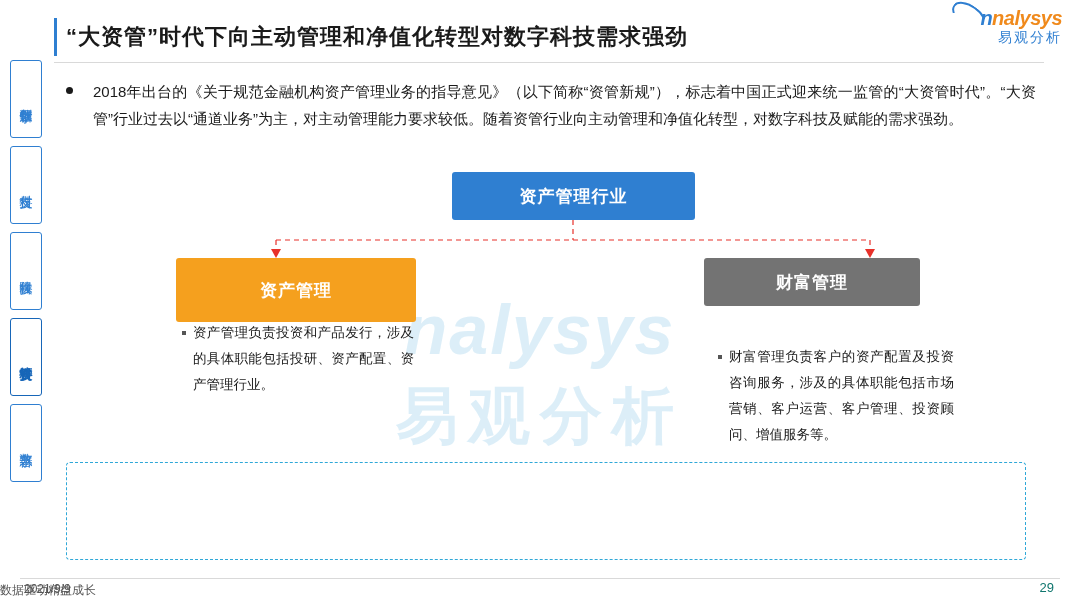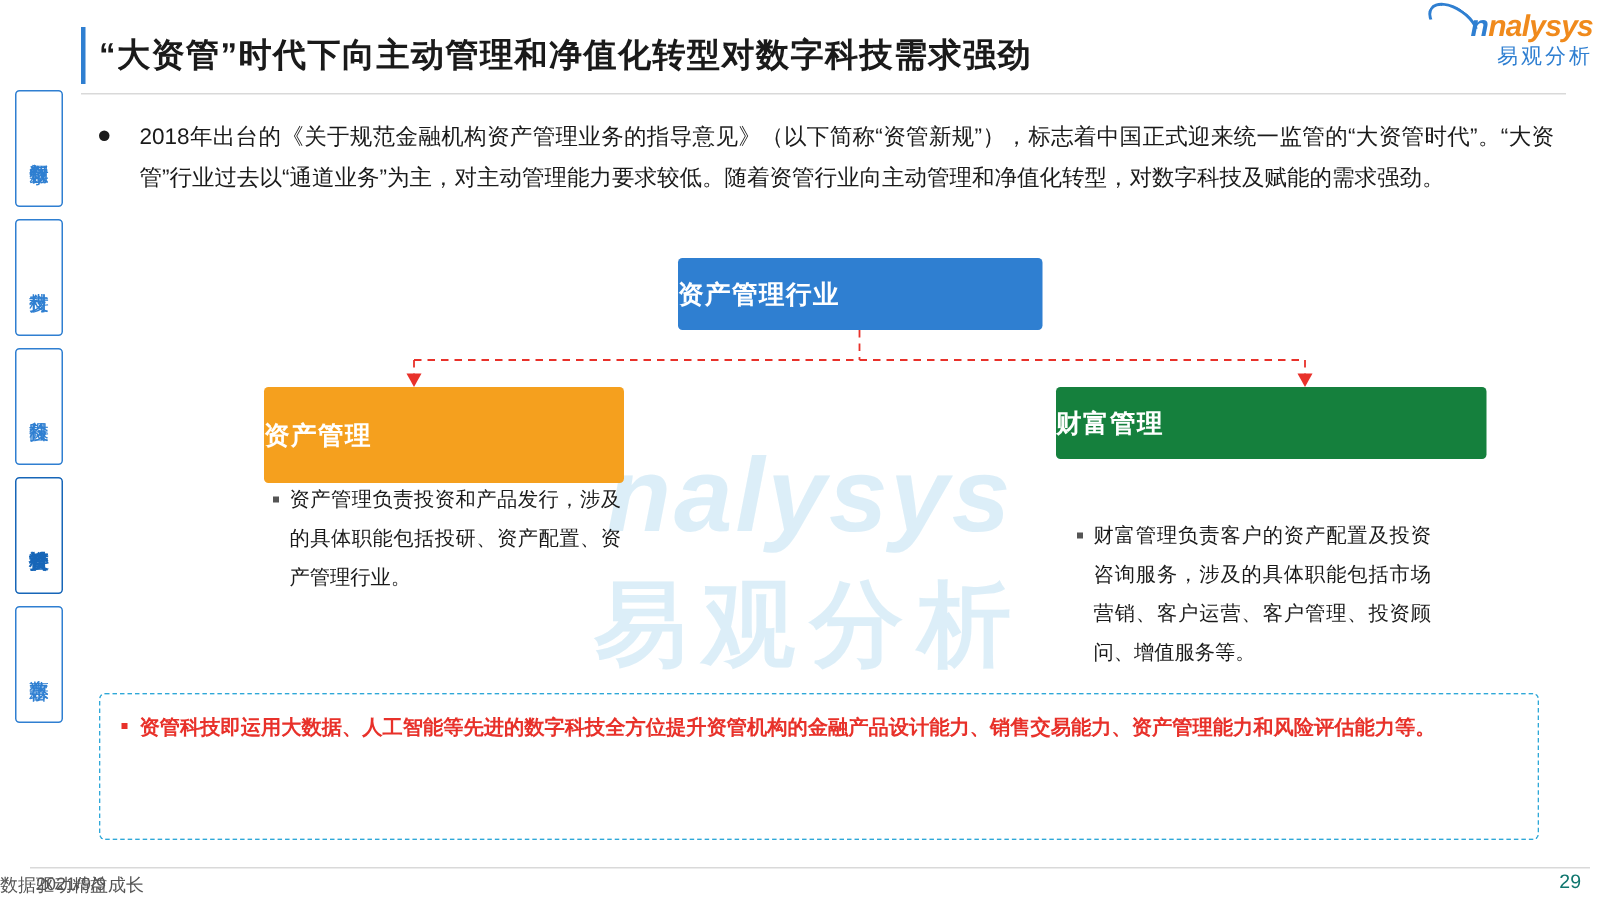--- a/index.html
+++ b/index.html
@@ -167,40 +167,41 @@
   }
 
   
   .diagram { position: absolute; left: 0; top: 0; width: 1080px; height: 608px; z-index: 2; pointer-events: none; }
 
   .box {
     position: absolute;
     box-sizing: border-box;
     display: flex;
     align-items: center;
+    justify-content: center;
     color: #ffffff;
     font-weight: bold;
     border-radius: 3px;
     z-index: 3;
   }
   .box-root {
     left: 452px; top: 172px; width: 243px; height: 48px;
     background: #2f7fd1;
     font-size: 17px;
     letter-spacing: 1px;
   }
   .box-left {
     left: 176px; top: 258px; width: 240px; height: 64px;
     background: #f5a01e;
     font-size: 17px;
     letter-spacing: 1px;
   }
   .box-right {
-    left: 704px; top: 258px; width: 287px; height: 48px;
-    background: #15803d;
+    left: 704px; top: 258px; width: 216px; height: 48px;
+    background: #737373;
     font-size: 17px;
     letter-spacing: 1px;
   }
 
   .desc {
     position: absolute;
     font-size: 13.5px;
     line-height: 26px;
     color: #1a1a1a;
     z-index: 3;
@@ -327,22 +328,18 @@
 <div class="desc desc-left">
   <div class="sq"></div>
   <p>资产管理负责投资和产品发行，涉及的具体职能包括投研、资产配置、资产管理行业。</p>
 </div>
 <div class="desc desc-right">
   <div class="sq"></div>
   <p>财富管理负责客户的资产配置及投资咨询服务，涉及的具体职能包括市场营销、客户运营、客户管理、投资顾问、增值服务等。</p>
 </div>
 
 <div class="callout">
-  <div class="callout-row cl-red">
-    <div class="sq"></div>
-    <p>资管科技即运用大数据、人工智能等先进的数字科技全方位提升资管机构的金融产品设计能力、销售交易能力、资产管理能力和风险评估能力等。</p>
-  </div>
 </div>
 
 <div class="footer-rule"></div>
 <div class="footer-date">2021/9/9</div>
 <div class="footer-center">数据驱动精益成长</div>
 <div class="footer-page">29</div>
 
 </body></html>

